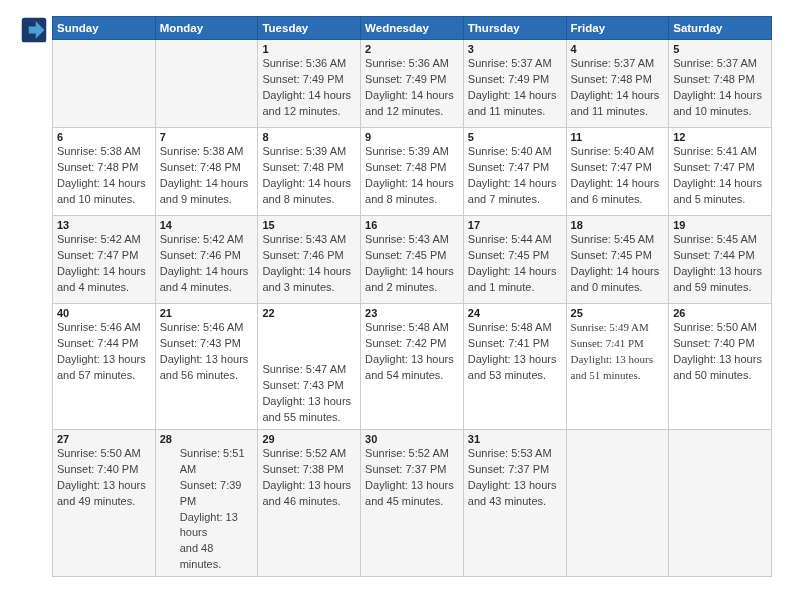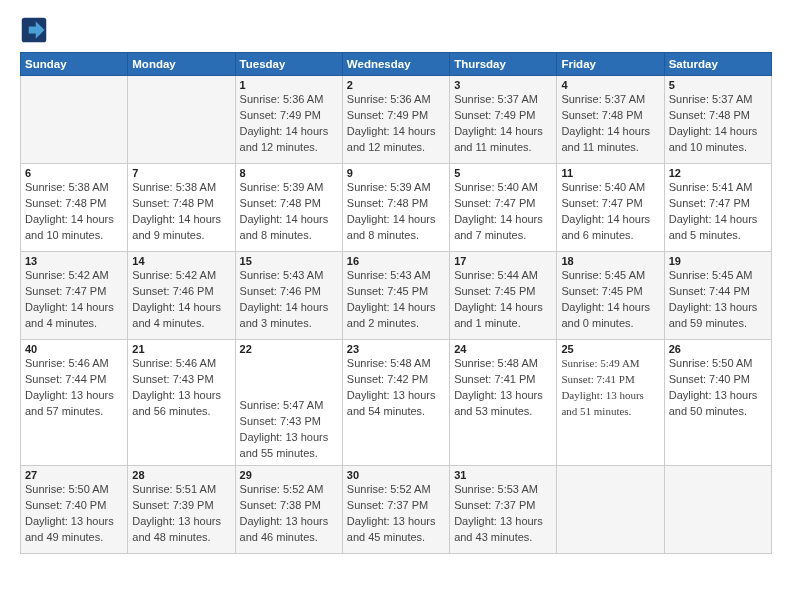--- a/index.html
+++ b/index.html
@@ -8,21 +8,21 @@
       height: 612px;
       font-family: Arial, sans-serif;
       background: #fff;
       overflow: hidden;
     }
     .page {
       width: 792px;
       height: 437px;
       padding: 16px 20px 12px 20px;
       display: flex;
-      flex-direction: column;
+      flex-direction: row;
     }
     .header {
       display: flex;
       justify-content: space-between;
       align-items: flex-start;
       margin-bottom: 8px;
     }
     .logo {
       display: flex;
       align-items: center;
@@ -330,21 +330,21 @@
         <tr>
           <td>
             <span class="day-num">27</span>
             <div class="day-detail" style="white-space: pre-line;">Sunrise: 5:50 AM
 Sunset: 7:40 PM
 Daylight: 13 hours
 and 49 minutes.</div>
           </td>
           <td>
             <span class="day-num">28</span>
-            <div class="day-detail" style="white-space: pre-line;">Sunrise: 5:51 AM
+            <div class="day-detail" style="white-space: pre-line; margin-left: 20px;">Sunrise: 5:51 AM
 Sunset: 7:39 PM
 Daylight: 13 hours
 and 48 minutes.</div>
           </td>
           <td>
             <span class="day-num">29</span>
             <div class="day-detail" style="white-space: pre-line;">Sunrise: 5:52 AM
 Sunset: 7:38 PM
 Daylight: 13 hours
 and 46 minutes.</div>

